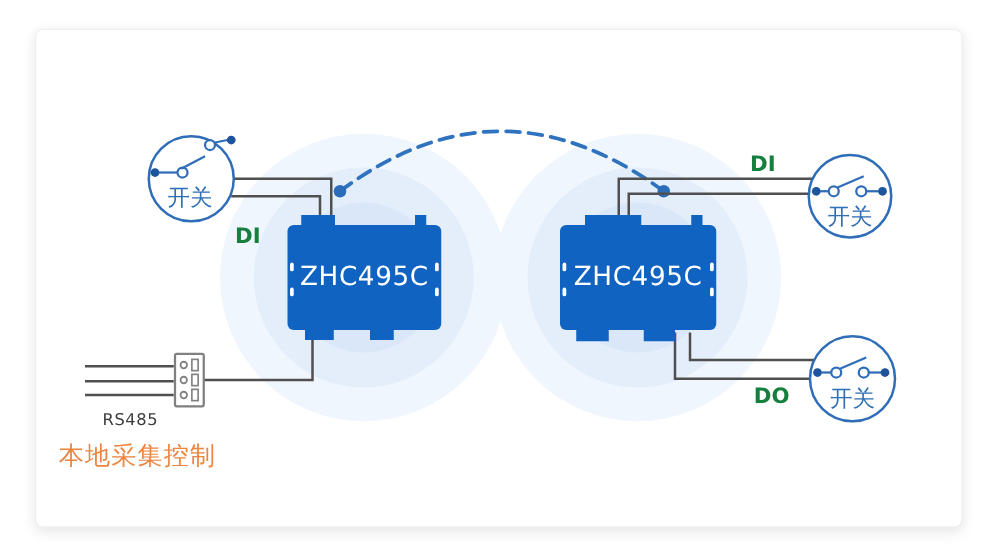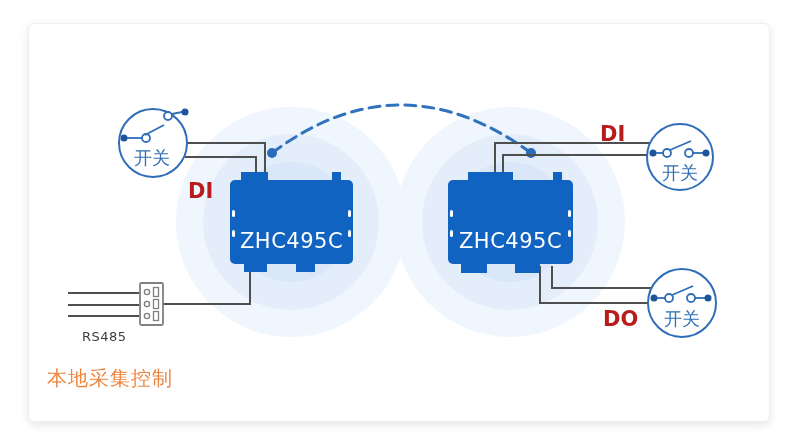--- a/index.html
+++ b/index.html
@@ -17,24 +17,24 @@
     position:absolute;left:258px;top:58px;width:300px;text-align:center;
     font-size:23px;font-weight:600;letter-spacing:1px;color:#2e6db4;white-space:nowrap;
   }
   svg.layer{position:absolute;left:0;top:0;}
   .device{position:absolute;}
   .device .part{position:absolute;background:#1063c1;}
   .device .body{border-radius:5px;}
   .device .notch{position:absolute;background:#ffffff;border-radius:2px;width:3px;}
   .dev-label{
     position:absolute;left:0;right:0;text-align:center;
-    color:#ffffff;font-size:21px;font-weight:500;letter-spacing:0.5px;margin-top:20px;
+    color:#ffffff;font-size:21px;font-weight:500;letter-spacing:0.5px;
   }
   .lbl{position:absolute;white-space:nowrap;}
-  .port-lbl{font-size:21px;font-weight:600;color:#b91c1c;}
+  .port-lbl{font-size:17px;font-weight:600;color:#15803d;}
   .switch-lbl{font-size:18px;font-weight:500;color:#2e6fb5;}
   .rs485-lbl{font-size:13px;color:#3c3c3c;letter-spacing:0.5px;}
   .local-lbl{font-size:20px;color:#ec8540;letter-spacing:1px;}
 </style>
 </head>
 <body>
 
 <div class="stage">
 
   <div class="card"></div>
@@ -140,15 +140,15 @@
 
   <div class="lbl switch-lbl" style="left:134px;top:146px;">开关</div>
   <div class="lbl switch-lbl" style="left:662px;top:161px;">开关</div>
   <div class="lbl switch-lbl" style="left:664px;top:307px;">开关</div>
 
   <div class="lbl port-lbl" style="left:188px;top:179px;">DI</div>
   <div class="lbl port-lbl" style="left:600px;top:122px;">DI</div>
   <div class="lbl port-lbl" style="left:603px;top:307px;">DO</div>
 
   <div class="lbl rs485-lbl" style="left:82px;top:329px;">RS485</div>
-  <div class="lbl local-lbl" style="left:47px;top:351px;margin-top:14px;">本地采集控制</div>
+  <div class="lbl local-lbl" style="left:47px;top:351px;">本地采集控制</div>
 
 </div>
 
 </body></html>

